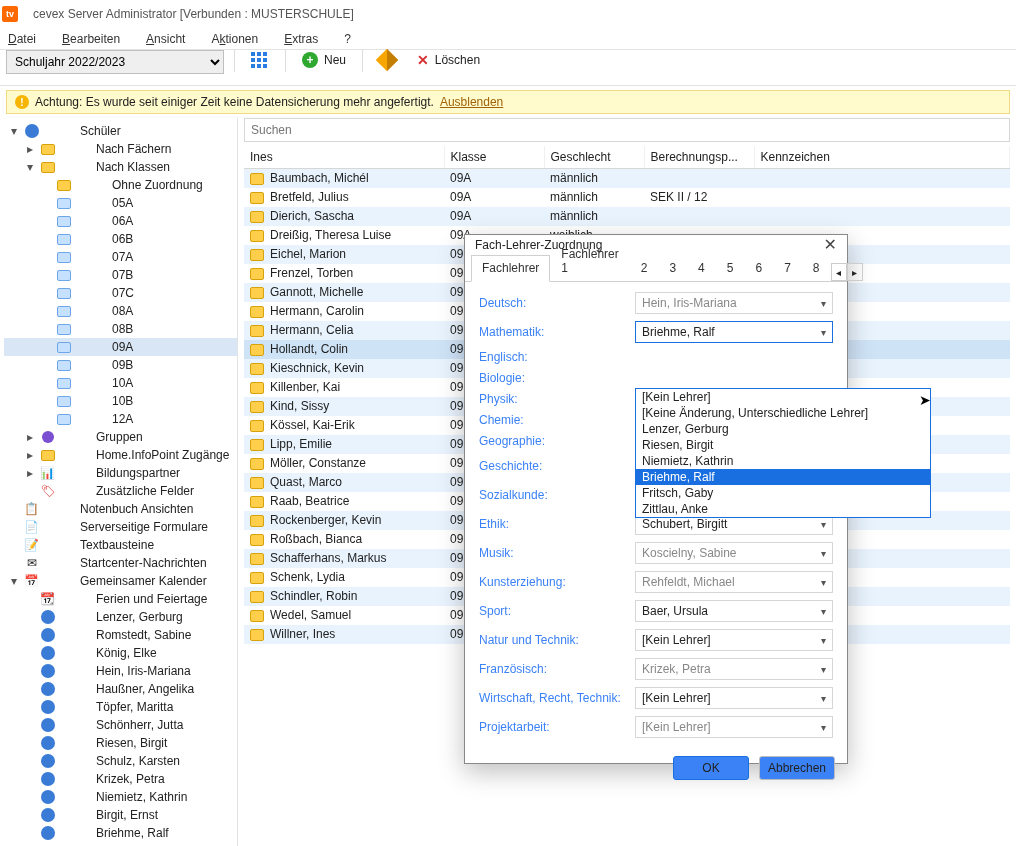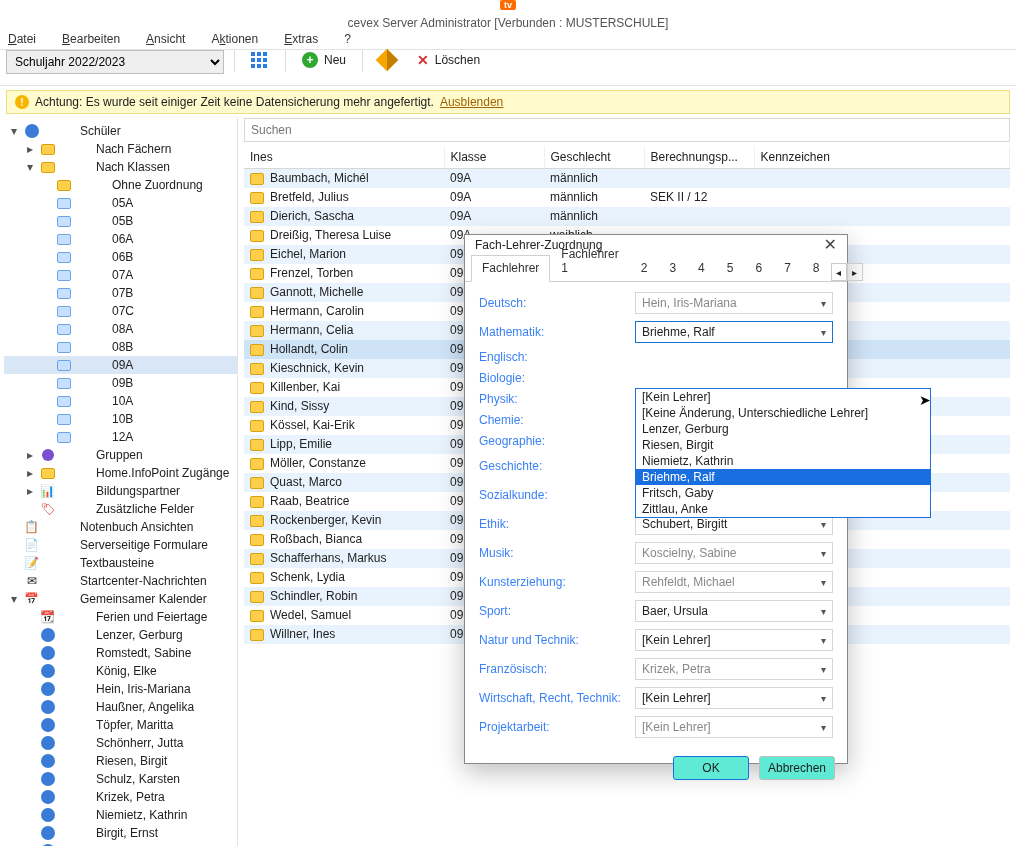--- a/index.html
+++ b/index.html
@@ -1,19 +1,19 @@
 <!DOCTYPE html>
 <html><head>
 <meta charset="utf-8">
 <style>
 * { box-sizing: border-box; margin: 0; padding: 0; font-family: "Segoe UI", Tahoma, sans-serif; font-size: 12px; }
 html,body { width:1016px; height:846px; background:#fff; overflow:hidden; color:#222; }
 
 
-.titlebar { height:28px; display:flex; align-items:center; padding:0 2px; gap:6px;flex-direction:column; }
+.titlebar { height:28px; display:flex; align-items:center; padding:0 2px; gap:15px; }
 .titlebar .logo { width:16px; height:16px; background:#ff6a00; border-radius:2px; display:flex; align-items:center; justify-content:center; color:#fff; font-size:9px; font-weight:bold;}
 .titlebar .title { color:#555; }
 
 
 .menubar { height:22px; display:flex; align-items:center; padding:0 8px; gap:26px; color:#333; border-bottom:1px solid #e3e3e3;}
 .menubar span { cursor:default; }
 .menubar span u { text-decoration:underline; }
 
 
 .toolbar { height:36px; display:flex; align-items:flex-start; padding:0 6px; gap:10px; border-bottom:1px solid #e3e3e3;}
@@ -67,21 +67,21 @@
 .form label { color:#3b82f6; }
 .drop { width:100%; height:22px; border:1px solid #d6d6d6; padding:2px 6px; display:flex; align-items:center; justify-content:space-between; cursor:pointer;}
 .drop .car { color:#555; font-size:10px;}
 .drop.rw { color:#222;}
 .drop.ro { color:#888; }
 .mathrow .drop { border:1px solid #1a6fe0; background:#fff;}
 .drop-list { position:absolute; left:170px; top:106px; width:296px; border:1px solid #1a6fe0; background:#fff; z-index:5;}
 .drop-list div { padding:1px 6px; cursor:pointer;}
 .drop-list div.hi { background:#1a6fe0; color:#fff;}
 .dbuttons { margin-top:auto; padding:10px 12px; display:flex; justify-content:flex-end; gap:10px;}
-.dbuttons button { width:76px; height:24px; border:1px solid #1a6fe0; background:#5eead4; color:#222; border-radius:3px; cursor:pointer;}
+.dbuttons button { width:76px; height:24px; border:1px solid #1a6fe0; background:#3b82f6; color:#222; border-radius:3px; cursor:pointer;}
 .dbuttons button.sec { border-color:#bdbdbd;}
 .cursor-arrow { position:absolute; left:454px; top:110px; font-size:14px; color:#000; pointer-events:none; z-index:6;}
 </style>
 </head>
 <body>
 
 <div class="titlebar">
   <div class="logo">tv</div>
   <div class="title">cevex Server Administrator [Verbunden : MUSTERSCHULE]</div>
 </div>
@@ -162,27 +162,20 @@
             <span class="folder"></span>
           </span>
           <span class="lbl">Ohne Zuordnung</span>
         </div>
         <div class="row pad2">
           <span class="caret"></span>
           <span class="ic">
             <span class="folder blue"></span>
           </span>
           <span class="lbl">05A</span>
-        </div>
-        <div class="row pad2">
-          <span class="caret"></span>
-          <span class="ic">
-            <span class="folder blue"></span>
-          </span>
-          <span class="lbl">05B</span>
         </div>
         <div class="row pad2">
           <span class="caret"></span>
           <span class="ic">
             <span class="folder blue"></span>
           </span>
           <span class="lbl">06A</span>
         </div>
         <div class="row pad2">
           <span class="caret"></span>

